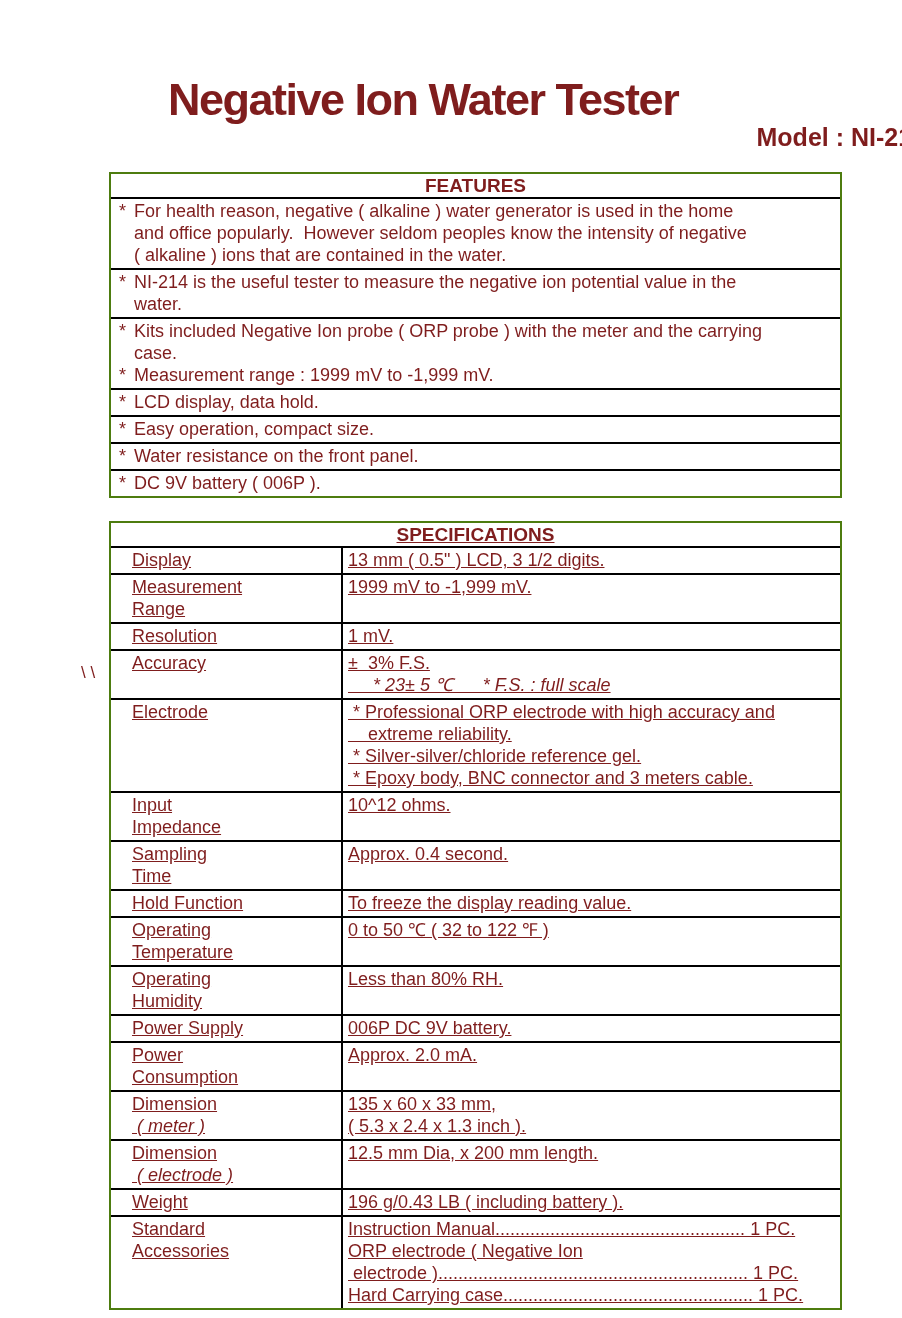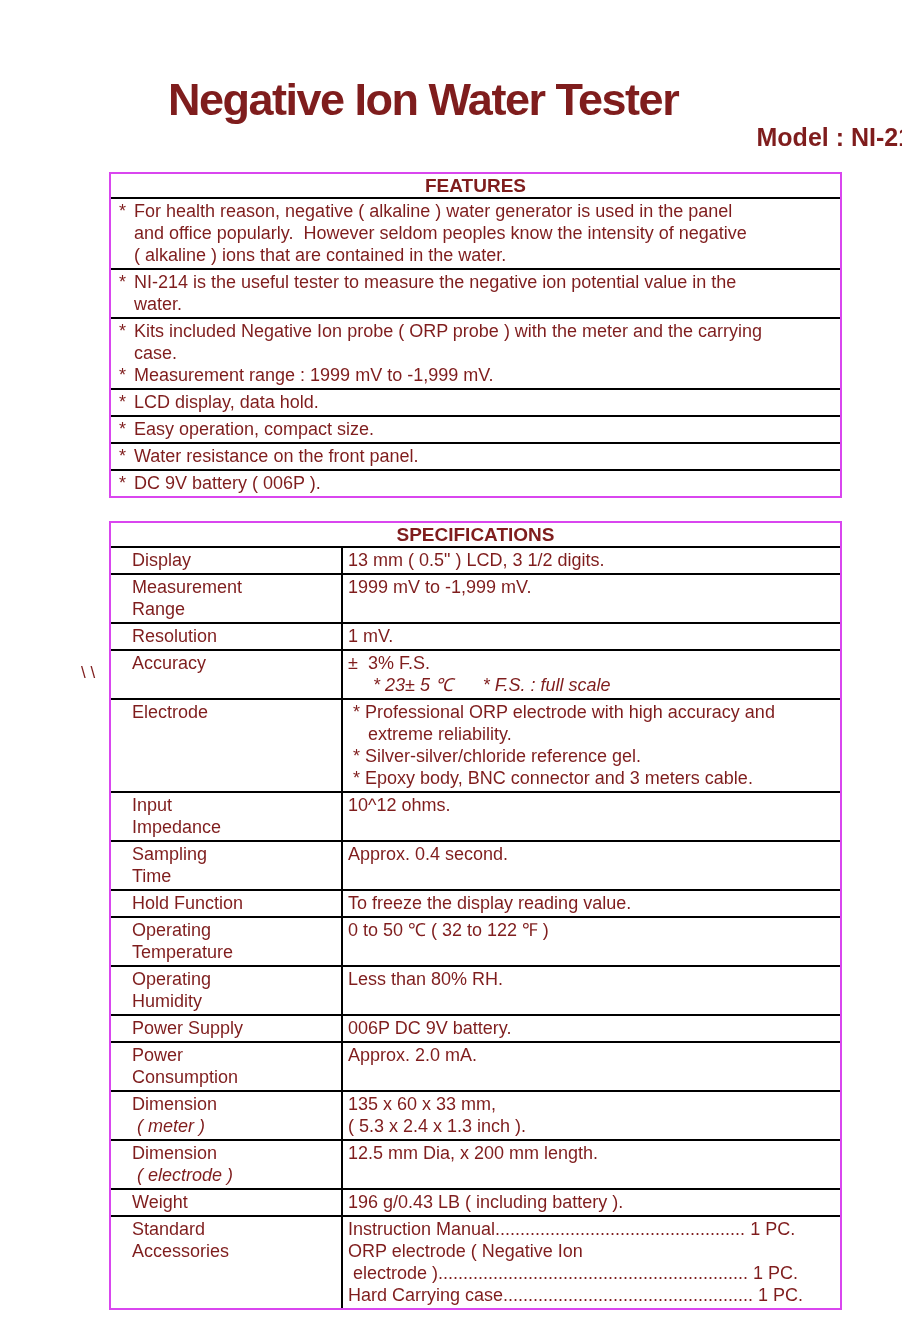--- a/index.html
+++ b/index.html
@@ -27,24 +27,24 @@
     margin: 1px 0 0 146px;
     font-size: 25px;
     line-height: 25px;
     font-weight: bold;
     white-space: pre;
     text-align: right;
   }
   .tbl {
     width: 733px;
     margin-left: 85px;
-    border: 2px solid #d946ef;
+    border: 2px solid #4d7c0f;
   }
   .features { margin-top: 22px; }
-  .specs { margin-top: 23px; }
+  .specs { margin-top: 23px; text-decoration: underline; }
   .tbl-header {
     text-align: center;
     font-weight: bold;
     font-size: 19px;
     line-height: 23px;
     border-bottom: 2px solid #000;
   }
   .f-row { padding: 1px 3px 2px 3px; }
   .f-row + .f-row { border-top: 2px solid #000; }
   .f-item { display: flex; }
@@ -99,21 +99,21 @@
 
   <div class="title">Negative Ion Water Tester</div>
   <div class="model">Model : NI-214</div>
 
   <div class="tbl features">
     <div class="tbl-header">FEATURES</div>
 
     <div class="f-row">
       <div class="f-item">
         <span class="f-star">*</span>
-        <span class="f-text">For health reason, negative ( alkaline ) water generator is used in the panel
+        <span class="f-text">For health reason, negative ( alkaline ) water generator is used in the home
 and office popularly.  However seldom peoples know the intensity of negative
 ( alkaline ) ions that are contained in the water.</span>
       </div>
     </div>
 
     <div class="f-row">
       <div class="f-item">
         <span class="f-star">*</span>
         <span class="f-text">NI-214 is the useful tester to measure the negative ion potential value in the
 water.</span>

